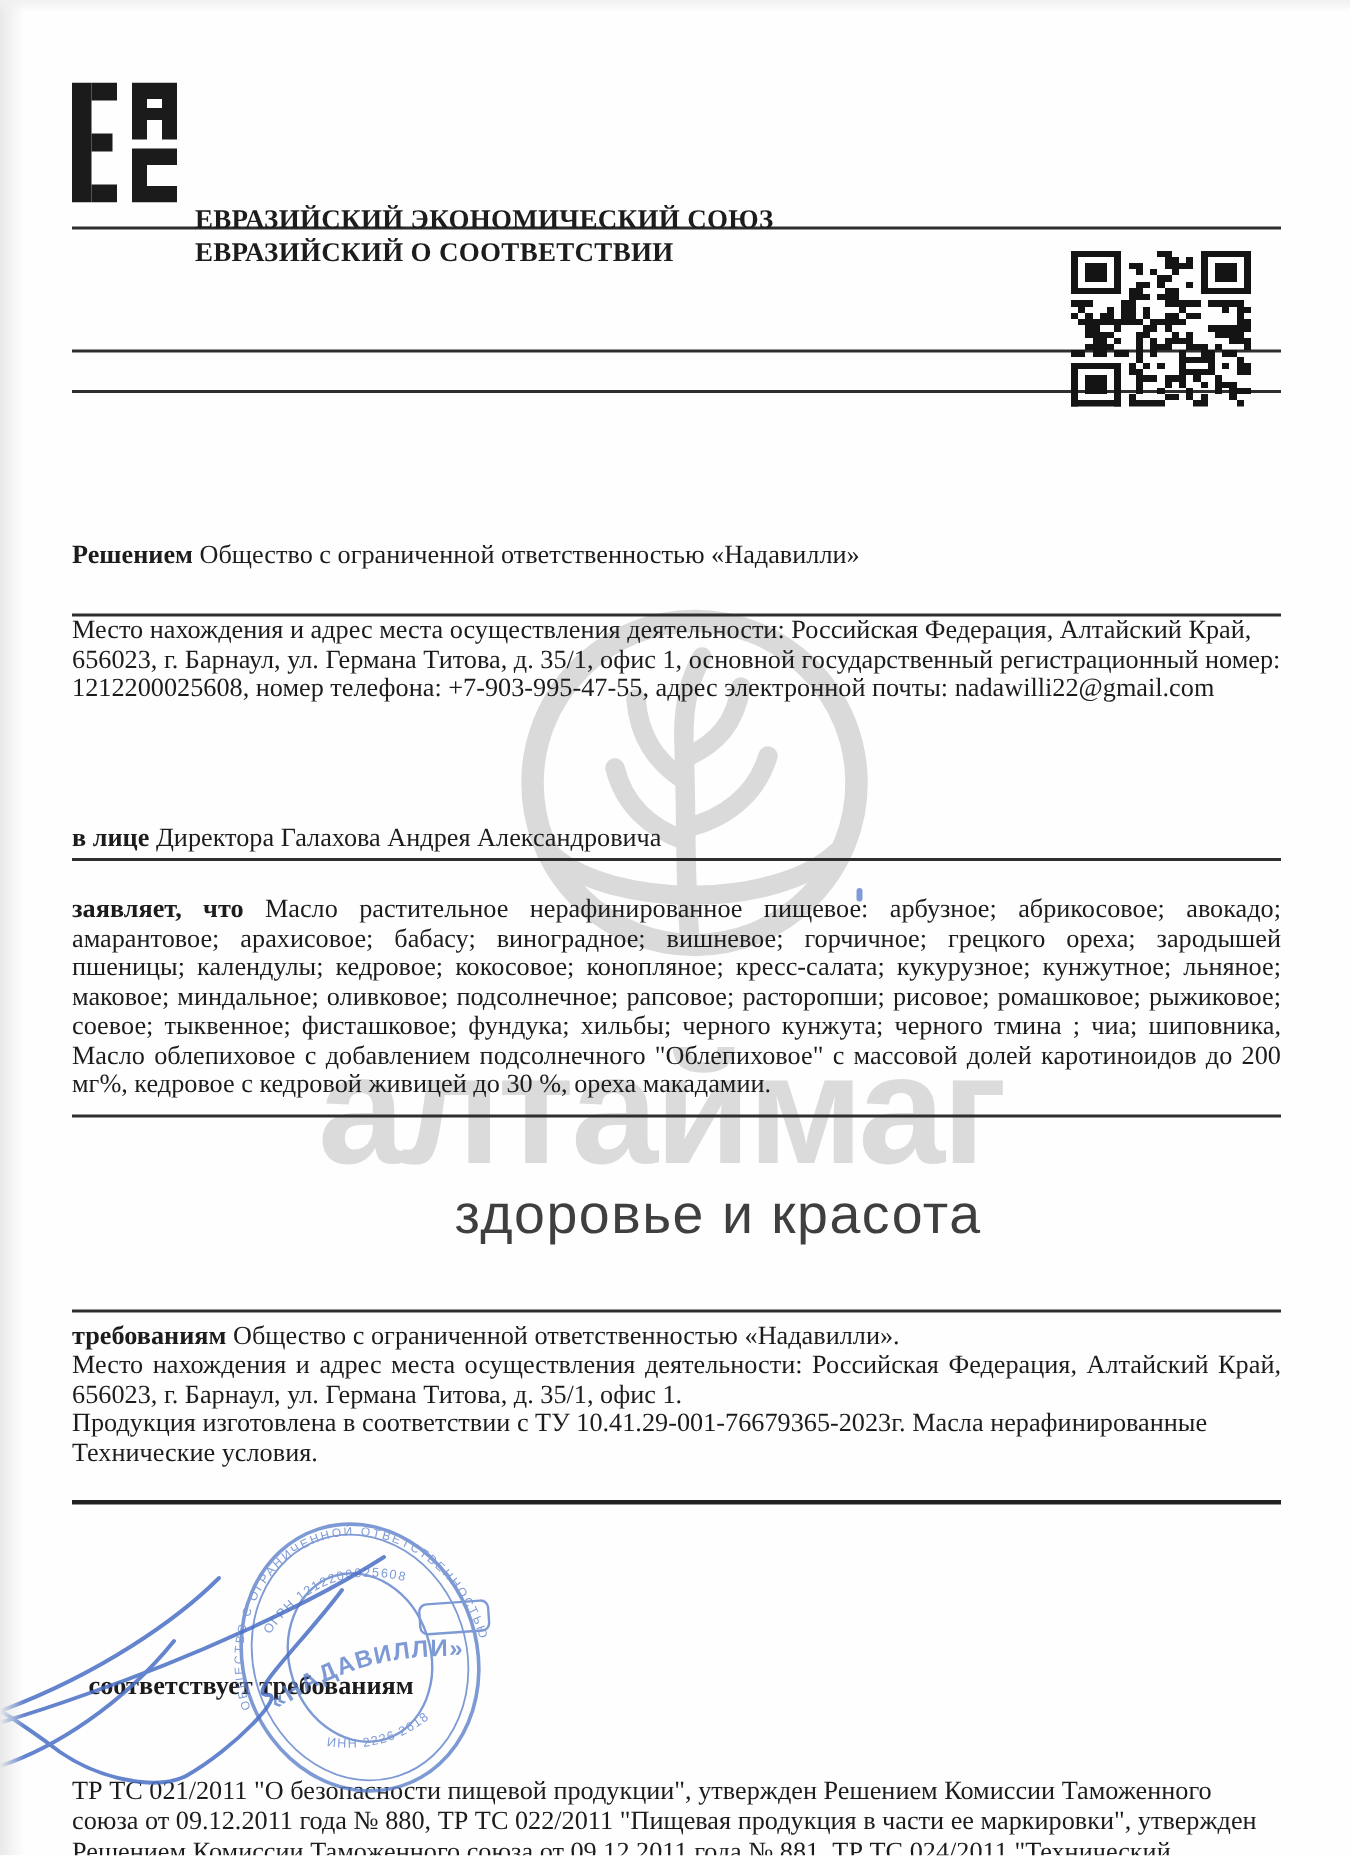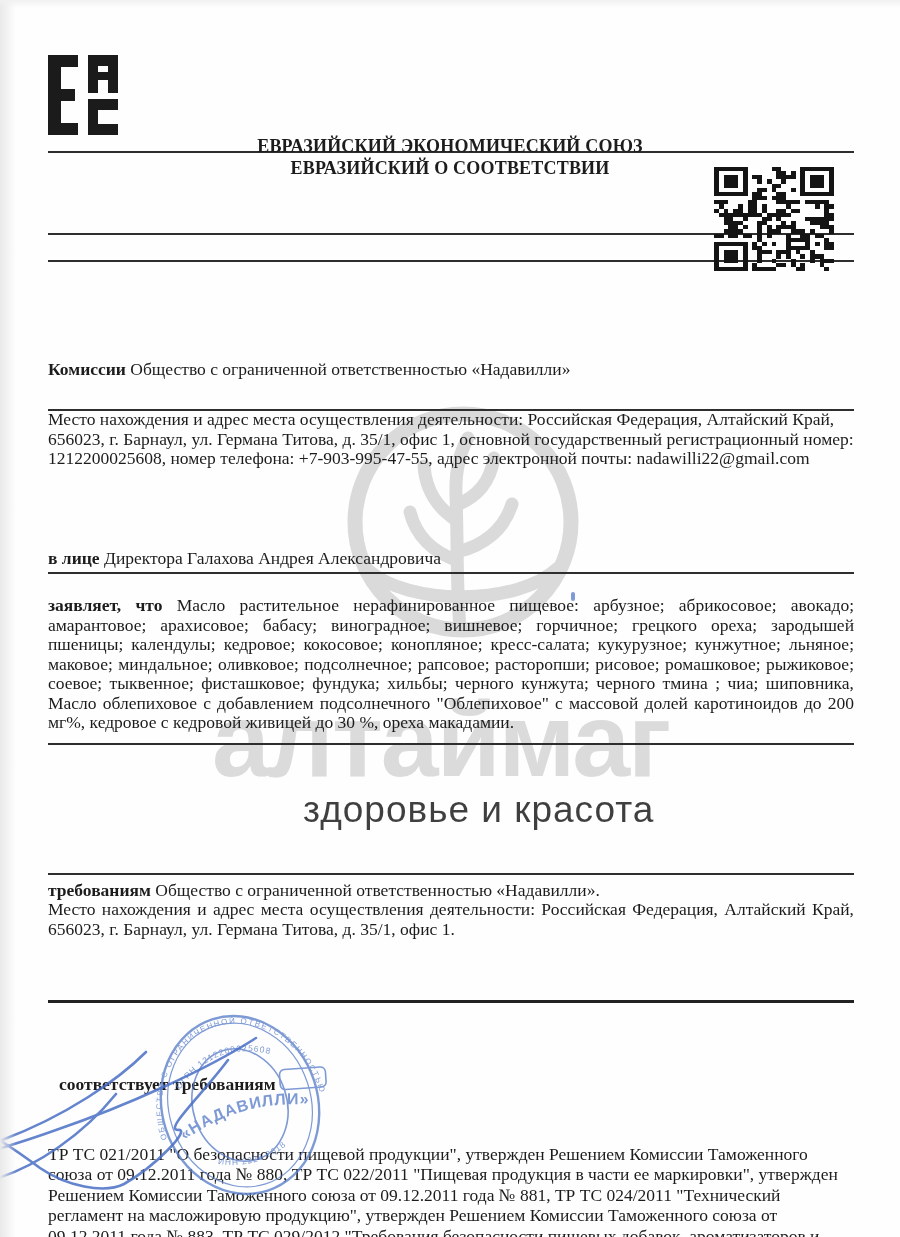--- a/index.html
+++ b/index.html
@@ -12,21 +12,21 @@
   .edge-left{position:absolute;left:0;top:0;width:16px;height:100%;
     background:linear-gradient(to right,#e9e9e9,rgba(255,255,255,0));z-index:5;pointer-events:none;}
   .edge-top{position:absolute;left:0;top:0;width:100%;height:8px;
     background:linear-gradient(to bottom,#f1f1f1,rgba(255,255,255,0));z-index:5;pointer-events:none;}
   .abs{position:absolute;}
   .b{font-weight:bold;}
   .hr{position:absolute;left:48px;width:806px;height:0;border-top:2px solid #2e2e2e;}
   .hr-thick{border-top:3px solid #222;}
   .just{text-align:justify;}
   .sec{position:absolute;left:48px;width:806px;}
-  .head-title{text-align:center;font-weight:bold;font-size:18px;line-height:22px;letter-spacing:.2px;}
+  .head-title{font-weight:bold;font-size:18px;line-height:22px;letter-spacing:.2px;}
   .wm-brand{
     position:absolute;left:212px;top:648px;width:520px;
     font-family:"Liberation Sans","DejaVu Sans",sans-serif;
     font-weight:bold;font-size:104px;line-height:104px;color:#c5c5c5;opacity:.6;
     letter-spacing:-2px;z-index:0;margin-top:40px;
   }
   .wm-tagline{
     position:absolute;left:303px;top:763px;width:400px;
     font-family:"Liberation Sans","DejaVu Sans",sans-serif;
     font-size:37px;line-height:38px;color:#000000;opacity:.75;letter-spacing:1px;z-index:0;margin-top:28px;
@@ -301,21 +301,21 @@
         <rect x="11" y="24" width="1" height="1" fill="#141414"></rect>
         <rect x="12" y="24" width="1" height="1" fill="#141414"></rect>
         <rect x="17" y="24" width="1" height="1" fill="#141414"></rect>
         <rect x="18" y="24" width="1" height="1" fill="#141414"></rect>
         <rect x="23" y="24" width="1" height="1" fill="#141414"></rect>
       </svg>
   </div>
 
   
   <div class="sec txt" style="top:127px;">
-    <span class="b">Комиссии</span>
+    <span class="b">Решением</span>
     <span>Общество с ограниченной ответственностью «Надавилли»</span>
   </div>
   <div class="hr" style="top:151px;border-top-width:2.5px;"></div>
 
   <div class="sec txt" style="top:158px;">Место нахождения и адрес места осуществления деятельности: Российская Федерация, Алтайский Край, 656023, г. Барнаул, ул. Германа Титова, д. 35/1, офис 1, основной государственный регистрационный номер: 1212200025608, номер телефона: +7-903-995-47-55, адрес электронной почты: nadawilli22@gmail.com</div>
   <div class="hr" style="top:233px;"></div>
 
   <div class="sec txt" style="top:238px;">
     <span class="b">в лице</span>
     <span>Директора Галахова Андрея Александровича</span>
@@ -327,20 +327,21 @@
     <span>Масло растительное нерафинированное пищевое: арбузное; абрикосовое; авокадо; амарантовое; арахисовое; бабасу; виноградное; вишневое;  горчичное; грецкого ореха; зародышей пшеницы; календулы; кедровое; кокосовое; конопляное; кресс-салата; кукурузное; кунжутное; льняное; маковое; миндальное; оливковое; подсолнечное; рапсовое; расторопши; рисовое; ромашковое; рыжиковое; соевое; тыквенное; фисташковое; фундука; хильбы; черного кунжута; черного тмина ; чиа; шиповника, Масло облепиховое с добавлением подсолнечного "Облепиховое" с массовой долей каротиноидов до 200 мг%,  кедровое с кедровой живицей до 30 %,  ореха макадамии.</span>
   </div>
   <div class="hr" style="top:409px;"></div>
 
   <div class="sec txt" style="top:414px;">
     <div>
       <span class="b">требованиям</span>
       <span>Общество с ограниченной ответственностью «Надавилли».</span>
     </div>
     <div class="just">Место нахождения и адрес места осуществления деятельности: Российская Федерация, Алтайский Край, 656023, г. Барнаул, ул. Германа Титова, д. 35/1, офис 1.</div>
+    <div>Продукция изготовлена в соответствии с ТУ 10.41.29-001-76679365-2023г. Масла нерафинированные Технические условия.</div>
   </div>
   <div class="hr" style="top:572px;"></div>
 
   <div class="sec txt b" style="top:550px;margin-left:11px;">соответствует требованиям</div>
   <div class="sec txt" style="top:599px;line-height:20.5px;">ТР ТС 021/2011 "О безопасности пищевой продукции", утвержден Решением Комиссии Таможенного союза от 09.12.2011 года № 880, ТР ТС 022/2011 "Пищевая продукция в части ее маркировки", утвержден Решением Комиссии Таможенного союза от 09.12.2011 года № 881, ТР ТС 024/2011 "Технический регламент на масложировую продукцию", утвержден Решением Комиссии Таможенного союза от 09.12.2011 года № 883, ТР ТС 029/2012 "Требования безопасности пищевых добавок,  ароматизаторов и технологических вспомогательных средств", утвержден Решением Совета Евразийской экономической комиссии от 20.07.2012 года № 58</div>
   <div class="hr" style="top:743px;"></div>
 
   
   
   

